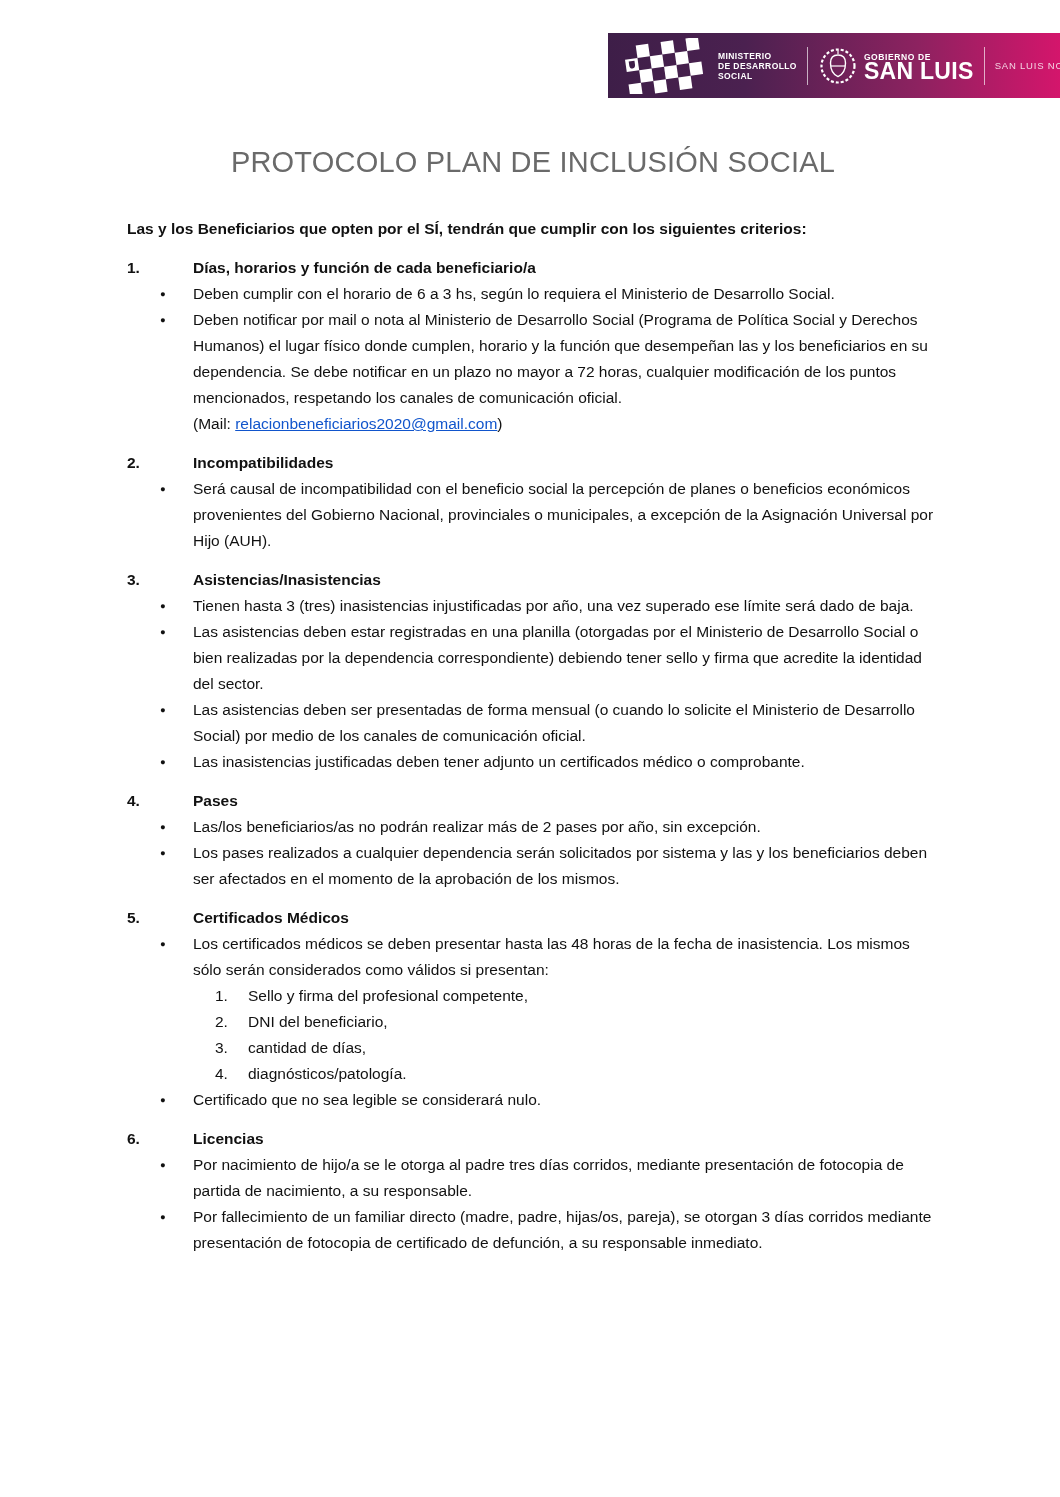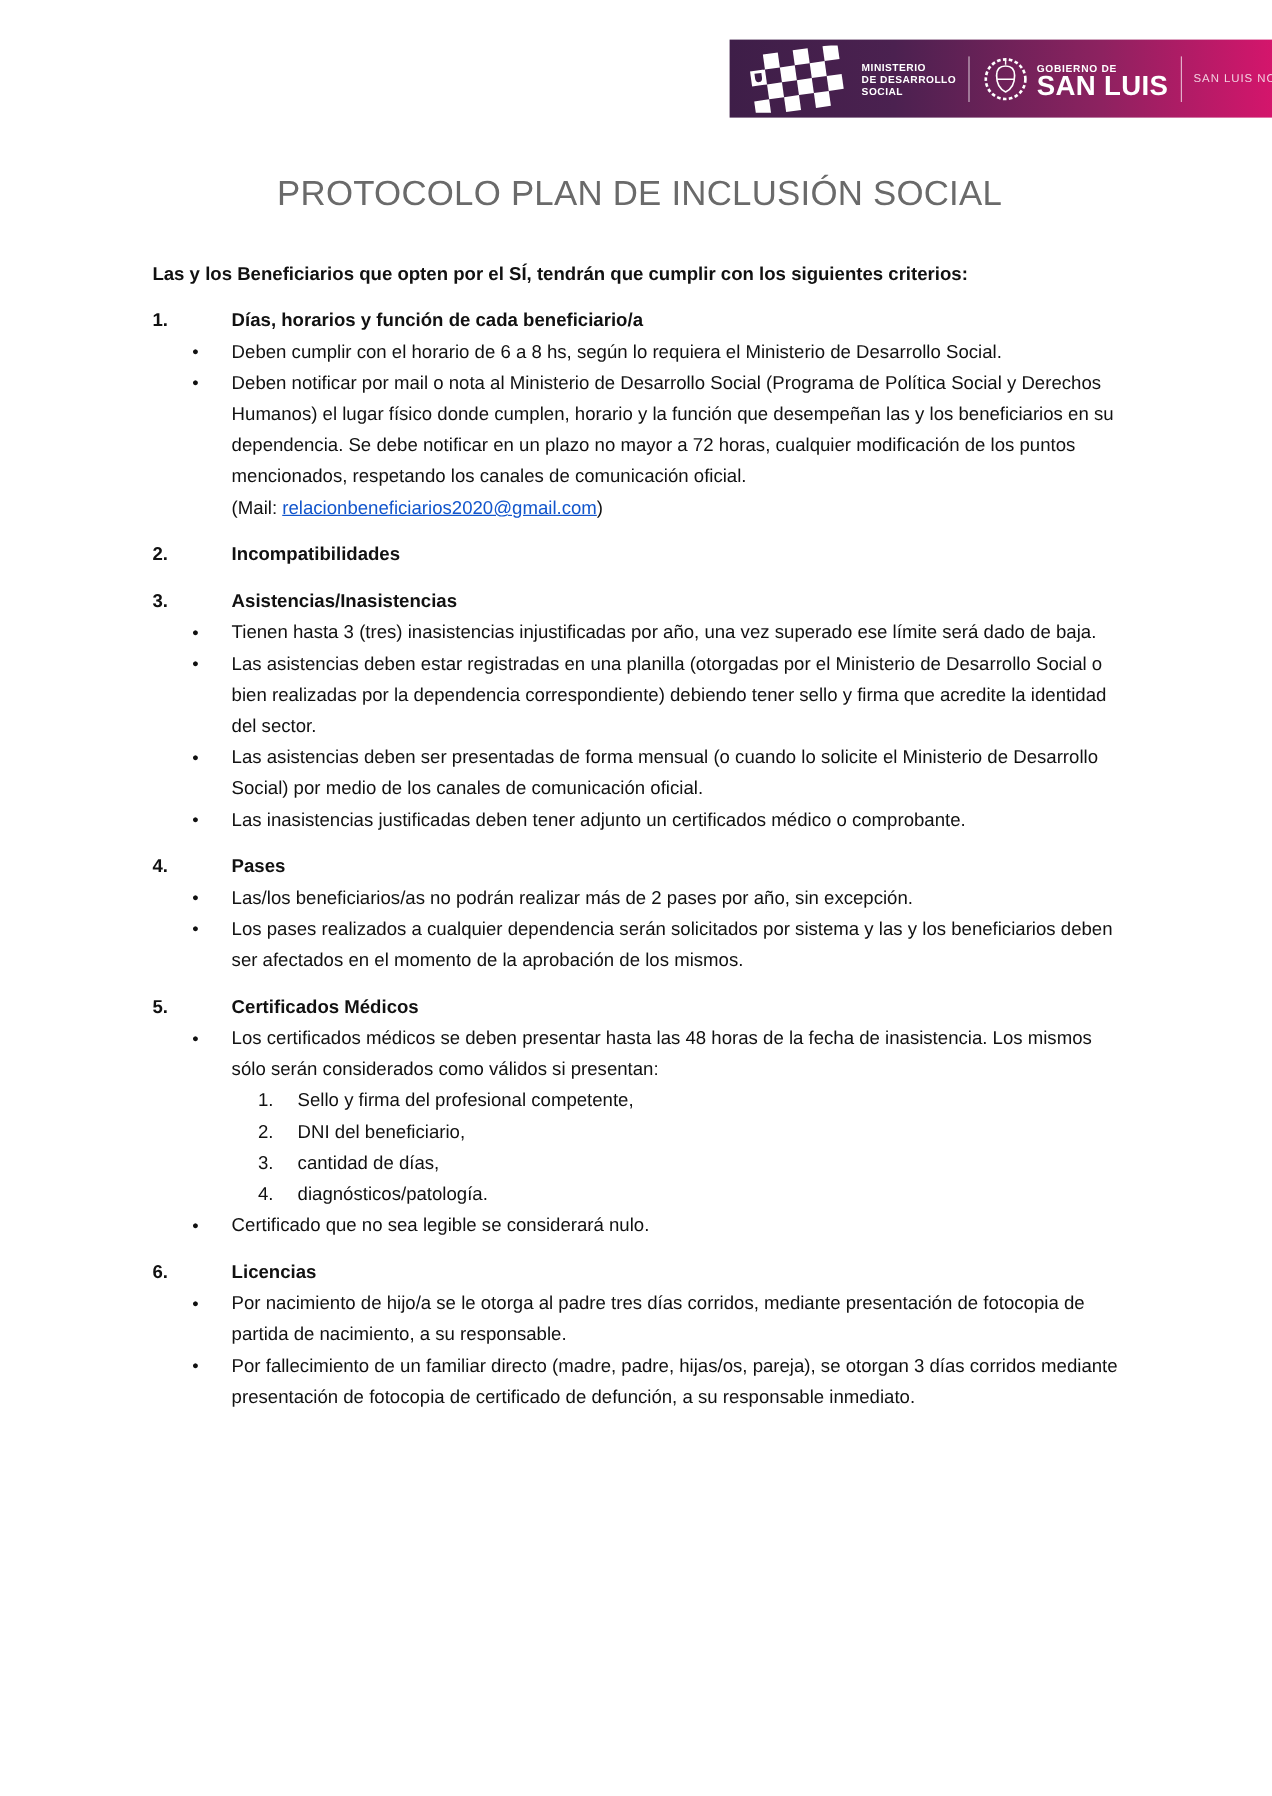--- a/index.html
+++ b/index.html
@@ -109,34 +109,37 @@
 
     <h1 class="title">PROTOCOLO PLAN DE INCLUSIÓN SOCIAL</h1>
 
     <p class="intro">Las y los Beneficiarios que opten por el SÍ, tendrán que cumplir con los siguientes criterios:</p>
 
     <section class="section">
       <div class="sec-head">
         <span class="sec-num">1.</span><span class="sec-title">Días, horarios y función de cada beneficiario/a</span>
       </div>
       <div class="bullet">
-        <span>Deben cumplir con el horario de 6 a 8 hs, según lo requiera el Ministerio de Desarrollo Social.</span>
+        <span>Deben cumplir con el horario de 6 a 3 hs, según lo requiera el Ministerio de Desarrollo Social.</span>
       </div>
       <div class="bullet">
         <span>Deben notificar por mail o nota al Ministerio de Desarrollo Social (Programa de Política Social y Derechos Humanos) el lugar físico donde cumplen, horario y la función que desempeñan las y los beneficiarios en su dependencia. Se debe notificar en un plazo no mayor a 72 horas, cualquier modificación de los puntos mencionados, respetando los canales de comunicación oficial.</span>
         <div class="mail-line">
           <span>(Mail: </span><a style="color:#1155cc">relacionbeneficiarios2020@gmail.com</a><span>)</span>
         </div>
       </div>
     </section>
 
     <section class="section">
       <div class="sec-head">
         <span class="sec-num">2.</span><span class="sec-title">Incompatibilidades</span>
       </div>
+      <div class="bullet">
+        <span>Será causal de incompatibilidad con el beneficio social la percepción de planes o beneficios económicos provenientes del Gobierno Nacional, provinciales o municipales, a excepción de la Asignación Universal por Hijo (AUH).</span>
+      </div>
     </section>
 
     <section class="section">
       <div class="sec-head">
         <span class="sec-num">3.</span><span class="sec-title">Asistencias/Inasistencias</span>
       </div>
       <div class="bullet">
         <span>Tienen hasta 3 (tres) inasistencias injustificadas por año, una vez superado ese límite será dado de baja.</span>
       </div>
       <div class="bullet">

